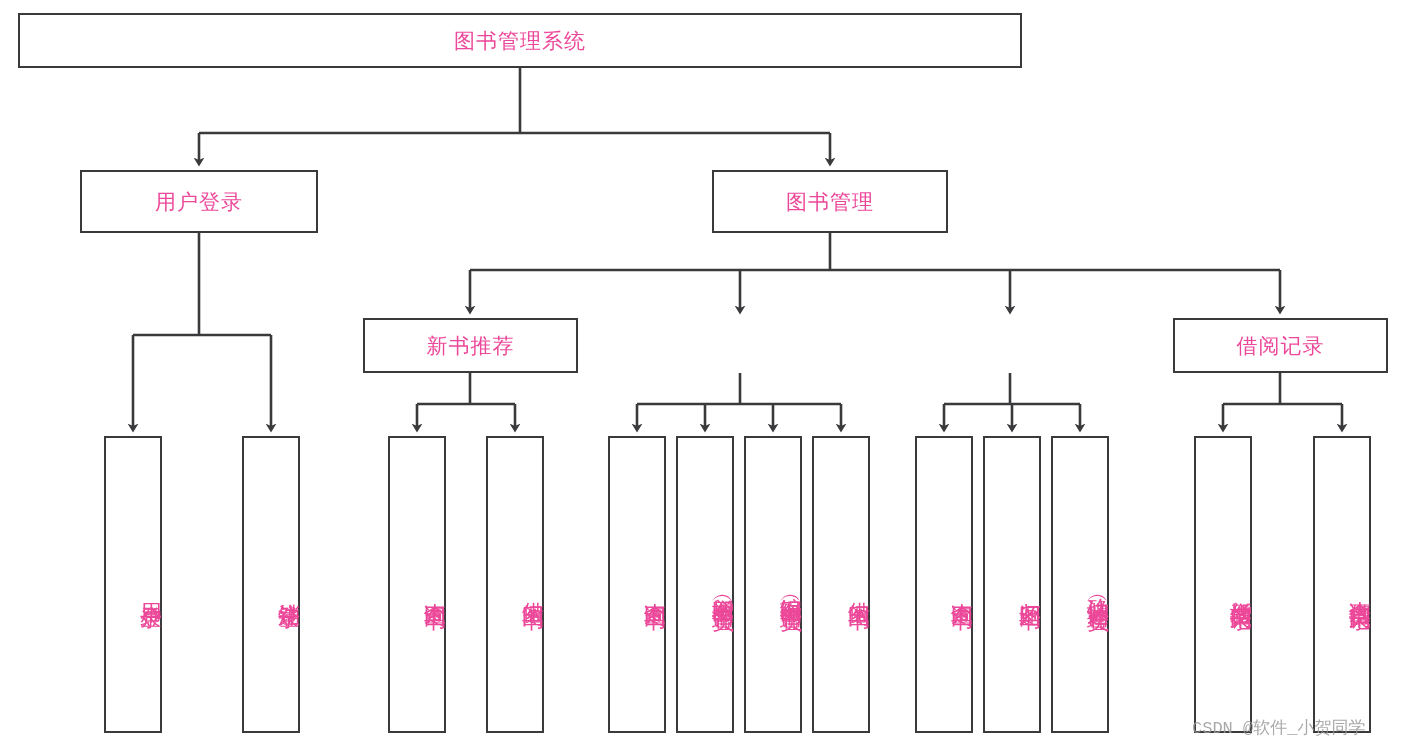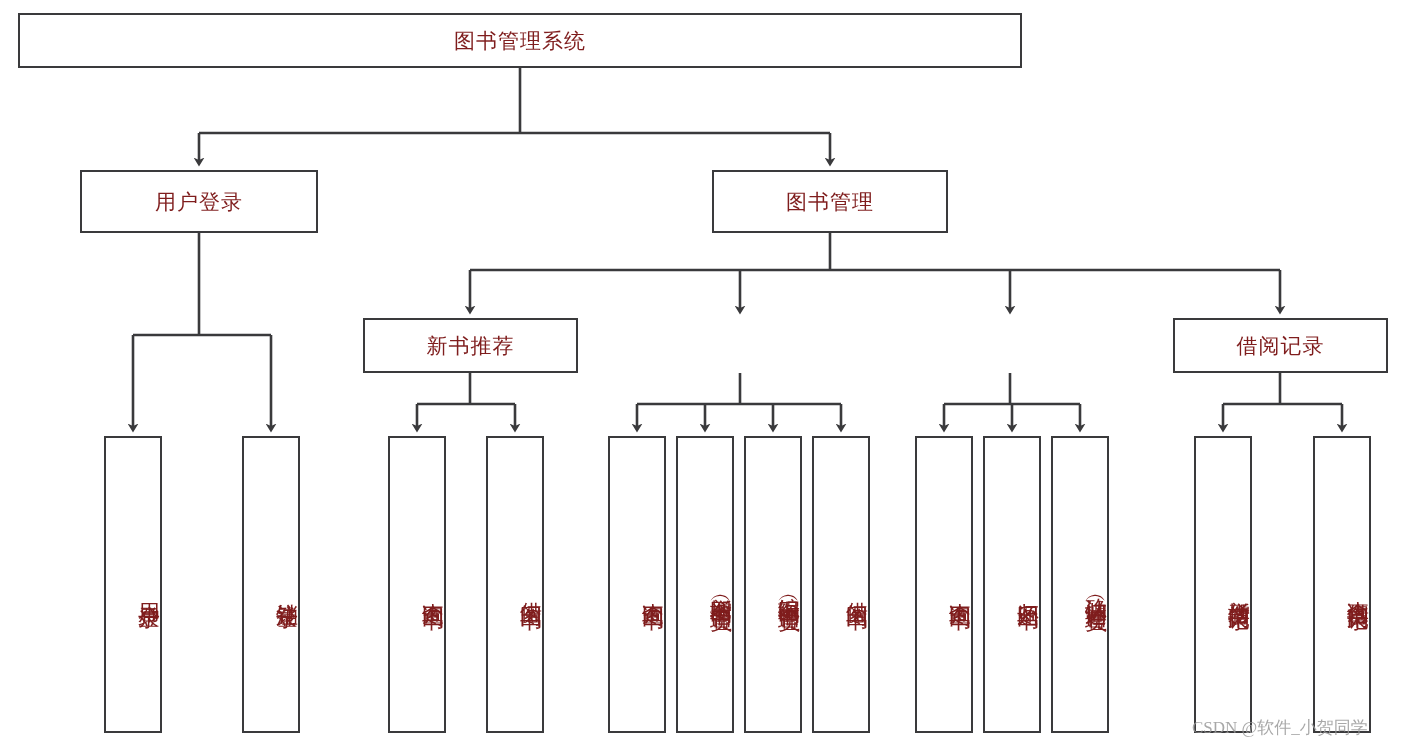--- a/index.html
+++ b/index.html
@@ -25,22 +25,23 @@
     height: 747px;
   }
   .node {
     position: absolute;
     box-sizing: border-box;
     border: 2.5px solid #3a3a3c;
     background: #ffffff;
     display: flex;
     align-items: center;
     justify-content: center;
-    color: #7f1d1d;
+    color: #ec4899;
     z-index: 5;
+    font-family: Liberation Mono, monospace;
   }
   .node.horiz {
     font-size: 21px;
     letter-spacing: 1px;
   }
   .node.vert {
     writing-mode: vertical-rl;
     text-orientation: upright;
     font-size: 22px;
     letter-spacing: 2px;
@@ -57,21 +58,21 @@
   }
   #watermark {
     position: absolute;
     left: 1192px;
     top: 716px;
     font-size: 17px;
     color: #9a9a9a;
     opacity: 0.85;
     white-space: nowrap;
     z-index: 9;
-    font-family: Liberation Serif, serif;
+    font-family: Liberation Mono, monospace;
   }
 </style>
 </head>
 <body>
 
 <div id="diagram-root">
 
   <svg id="edges-layer" viewBox="0 0 1405 747" width="1405" height="747" xmlns="http://www.w3.org/2000/svg">
     <defs>
       <marker id="arrowhead" markerWidth="9" markerHeight="11" refX="2.5" refY="5.5" orient="auto" markerUnits="userSpaceOnUse">

